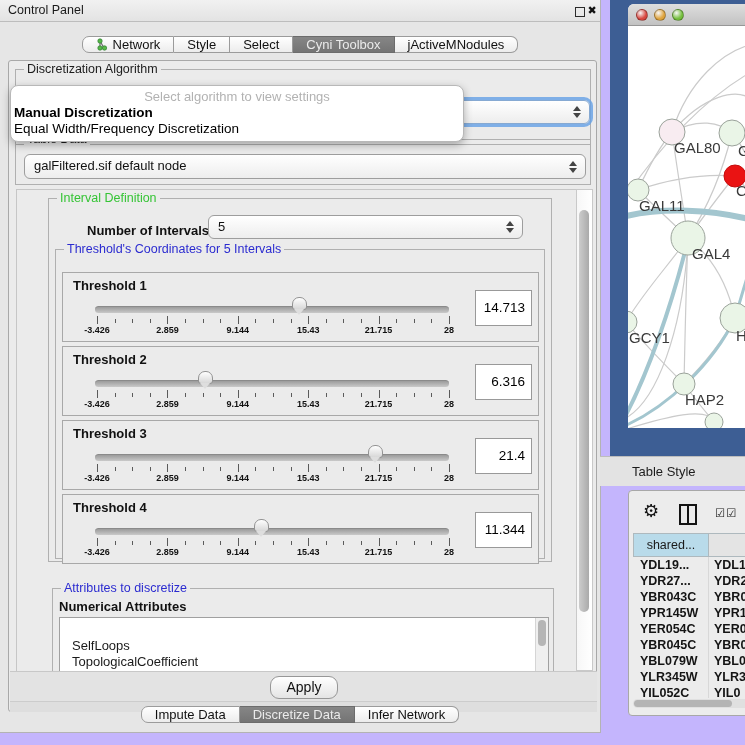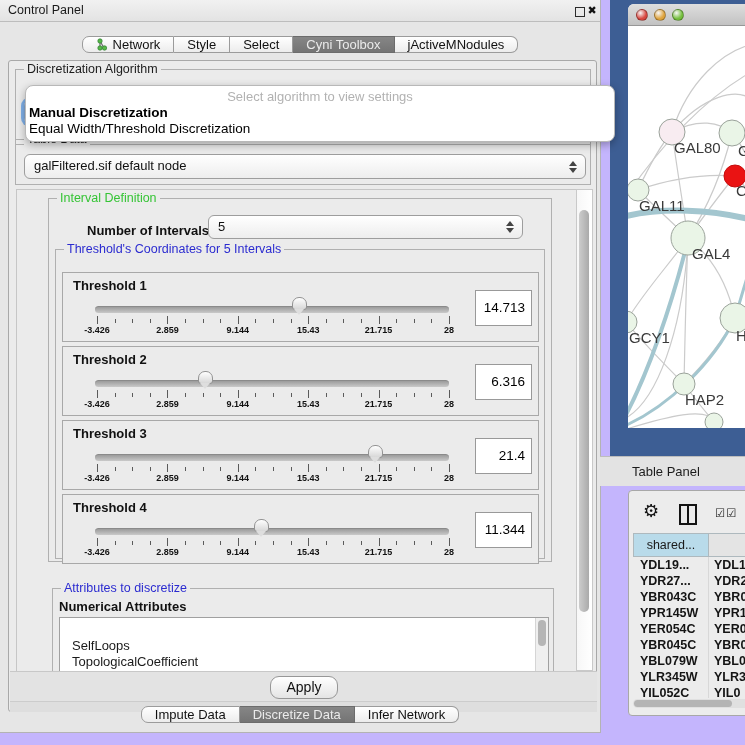--- a/index.html
+++ b/index.html
@@ -35,21 +35,21 @@
   .spin{position:absolute;right:8px;top:50%;margin-top:-7px;width:8px;height:14px;}
   .spin:before,.spin:after{content:"";position:absolute;left:0;border-left:4px solid transparent;border-right:4px solid transparent;}
   .spin:before{top:1px;border-bottom:5px solid #444;}
   .spin:after{bottom:1px;border-top:5px solid #444;}
 
   
   .algo-group{left:6px;top:8px;width:576px;height:76px;}
   .algo-combo{left:8px;top:30px;width:566px;height:24px;border:1px solid #86a9d2;box-shadow:0 0 0 3px rgba(100,160,230,.8);}
 
   
-  .popup{position:absolute;left:16px;top:24px;width:590px;height:57px;background:#fff;border:1px solid #b8b8b8;border-radius:8px;box-shadow:0 3px 9px rgba(0,0,0,.3);z-index:6;box-sizing:border-box;padding-top:2px;}
+  .popup{position:absolute;left:1px;top:24px;width:454px;height:57px;background:#fff;border:1px solid #b8b8b8;border-radius:8px;box-shadow:0 3px 9px rgba(0,0,0,.3);z-index:6;box-sizing:border-box;padding-top:2px;}
   .popup .hint{text-align:center;color:#b2b2b2;font-size:13px;height:17px;line-height:17px;}
   .popup .opt{font-size:13.5px;color:#000;line-height:16px;padding-left:3px;white-space:nowrap;}
   .popup .opt.bold{font-weight:bold;}
 
   .table-data-group{left:6px;top:78px;width:576px;height:46px;}
   .td-combo{left:8px;top:14px;width:562px;height:25px;}
 
   
   .viewport{position:absolute;left:7px;top:128px;width:560px;height:482px;border-top:1px solid #c6c6c6;border-left:1px solid #c6c6c6;background:#ebebeb;overflow:hidden;box-sizing:border-box;}
   .vscrollbar{position:absolute;left:567px;top:128px;width:17px;height:482px;background:linear-gradient(to right,#f7f7f7,#ffffff);border:1px solid #c9c9c9;box-sizing:border-box;}
@@ -159,21 +159,21 @@
         <span class="legend">Discretization Algorithm</span>
         <div class="combo algo-combo">
             <span class="spin"></span>
           </div>
       </div>
 
       <div class="popup">
         <div class="hint">Select algorithm to view settings</div>
         <div id="popupOptions">
             <div class="opt bold">Manual Discretization</div>
-            <div class="opt">Equal Width/Threshold Discretization</div>
+            <div class="opt">Equal Width/Frequency Discretization</div>
           </div>
       </div>
 
       <div class="group table-data-group">
         <span class="legend">Table Data</span>
         <div class="combo td-combo">
           <span class="val">galFiltered.sif default node</span>
           <span class="spin"></span>
         </div>
       </div>
@@ -430,21 +430,21 @@
             <text x="64" y="233" class="net-label">GAL4</text>
             <text x="1" y="317" class="net-label">GCY1</text>
             <text x="108" y="315" class="net-label">H</text>
             <text x="57" y="379" class="net-label">HAP2</text>
           </svg>
       </div>
     </div>
   </div>
 
   <div class="tp-header">
-    <span class="tp-title">Table Panel</span>
+    <span class="tp-title">Table Style</span>
   </div>
   <div class="tp-box">
     <span class="gear">⚙</span>
     <span class="split-ico"></span>
     <span class="cbx">☑☑</span>
     <div class="grid">
       <div class="grid-head" id="gridHead">
           <div class="gh c1">shared...</div>
           <div class="gh c2">n</div>
         </div>

